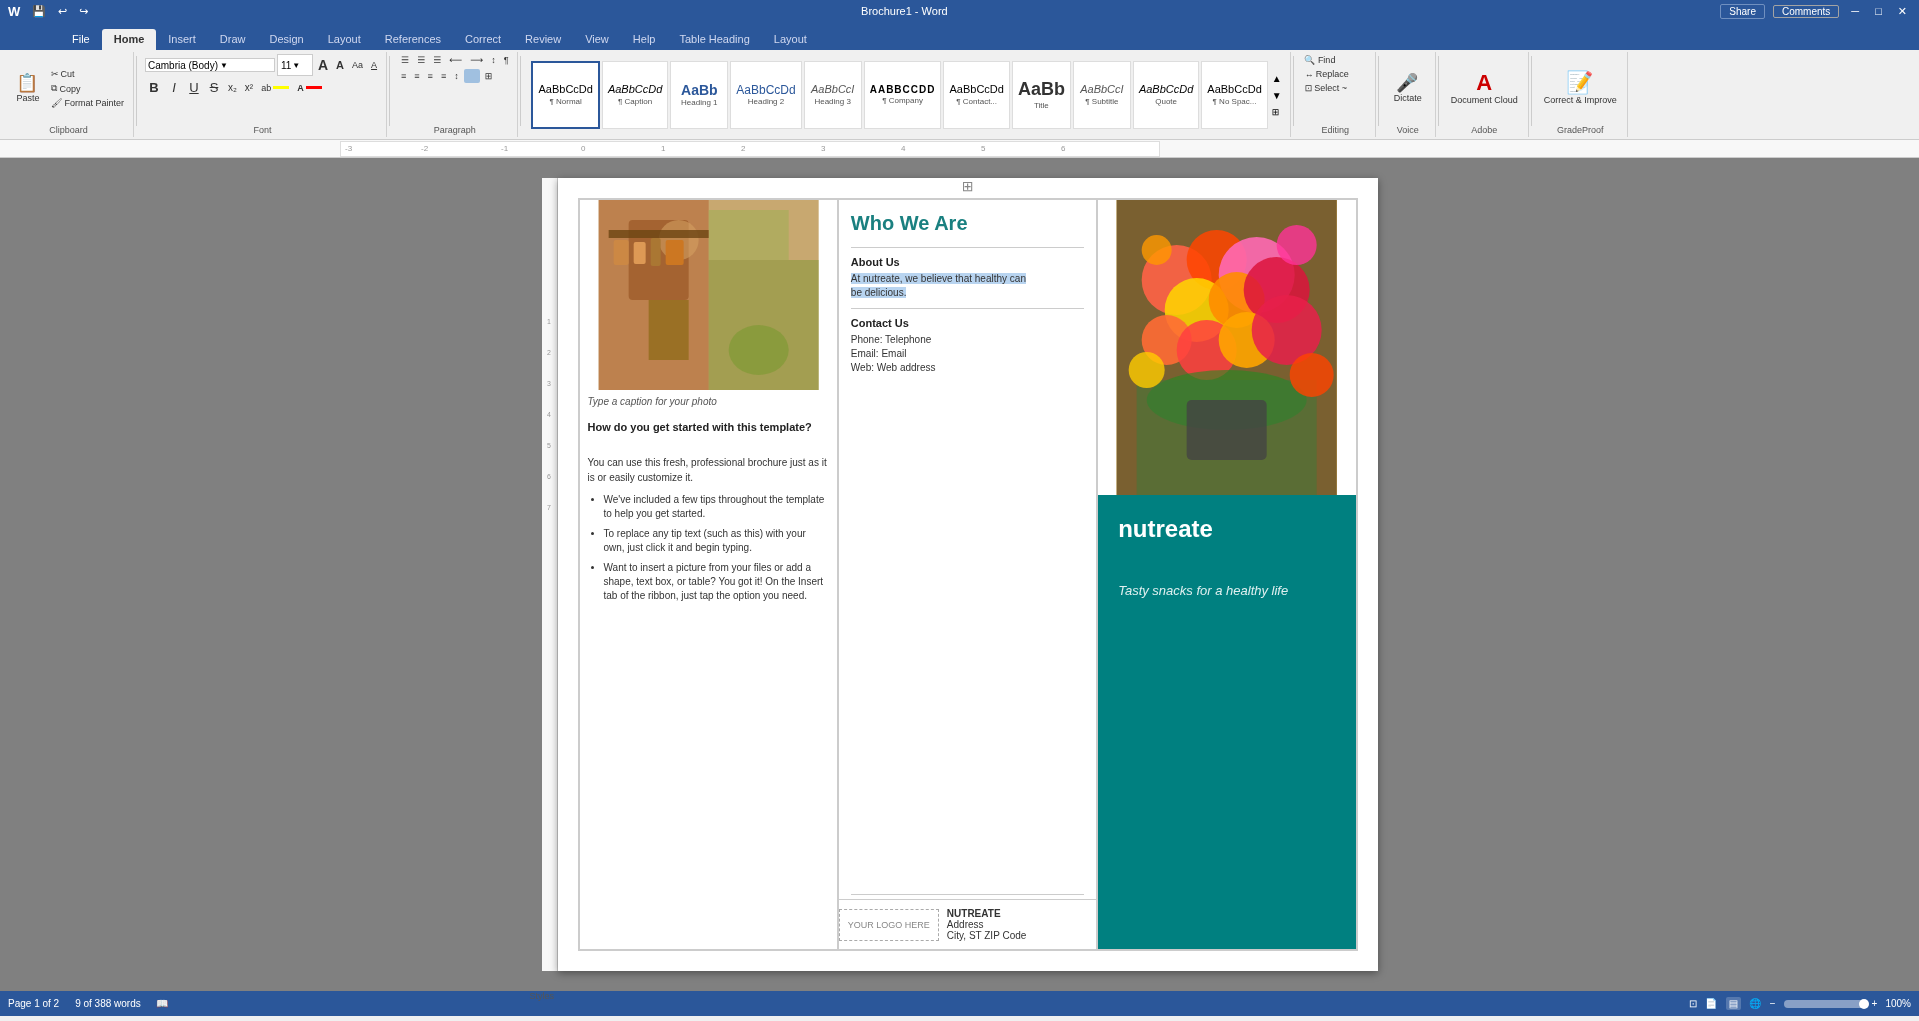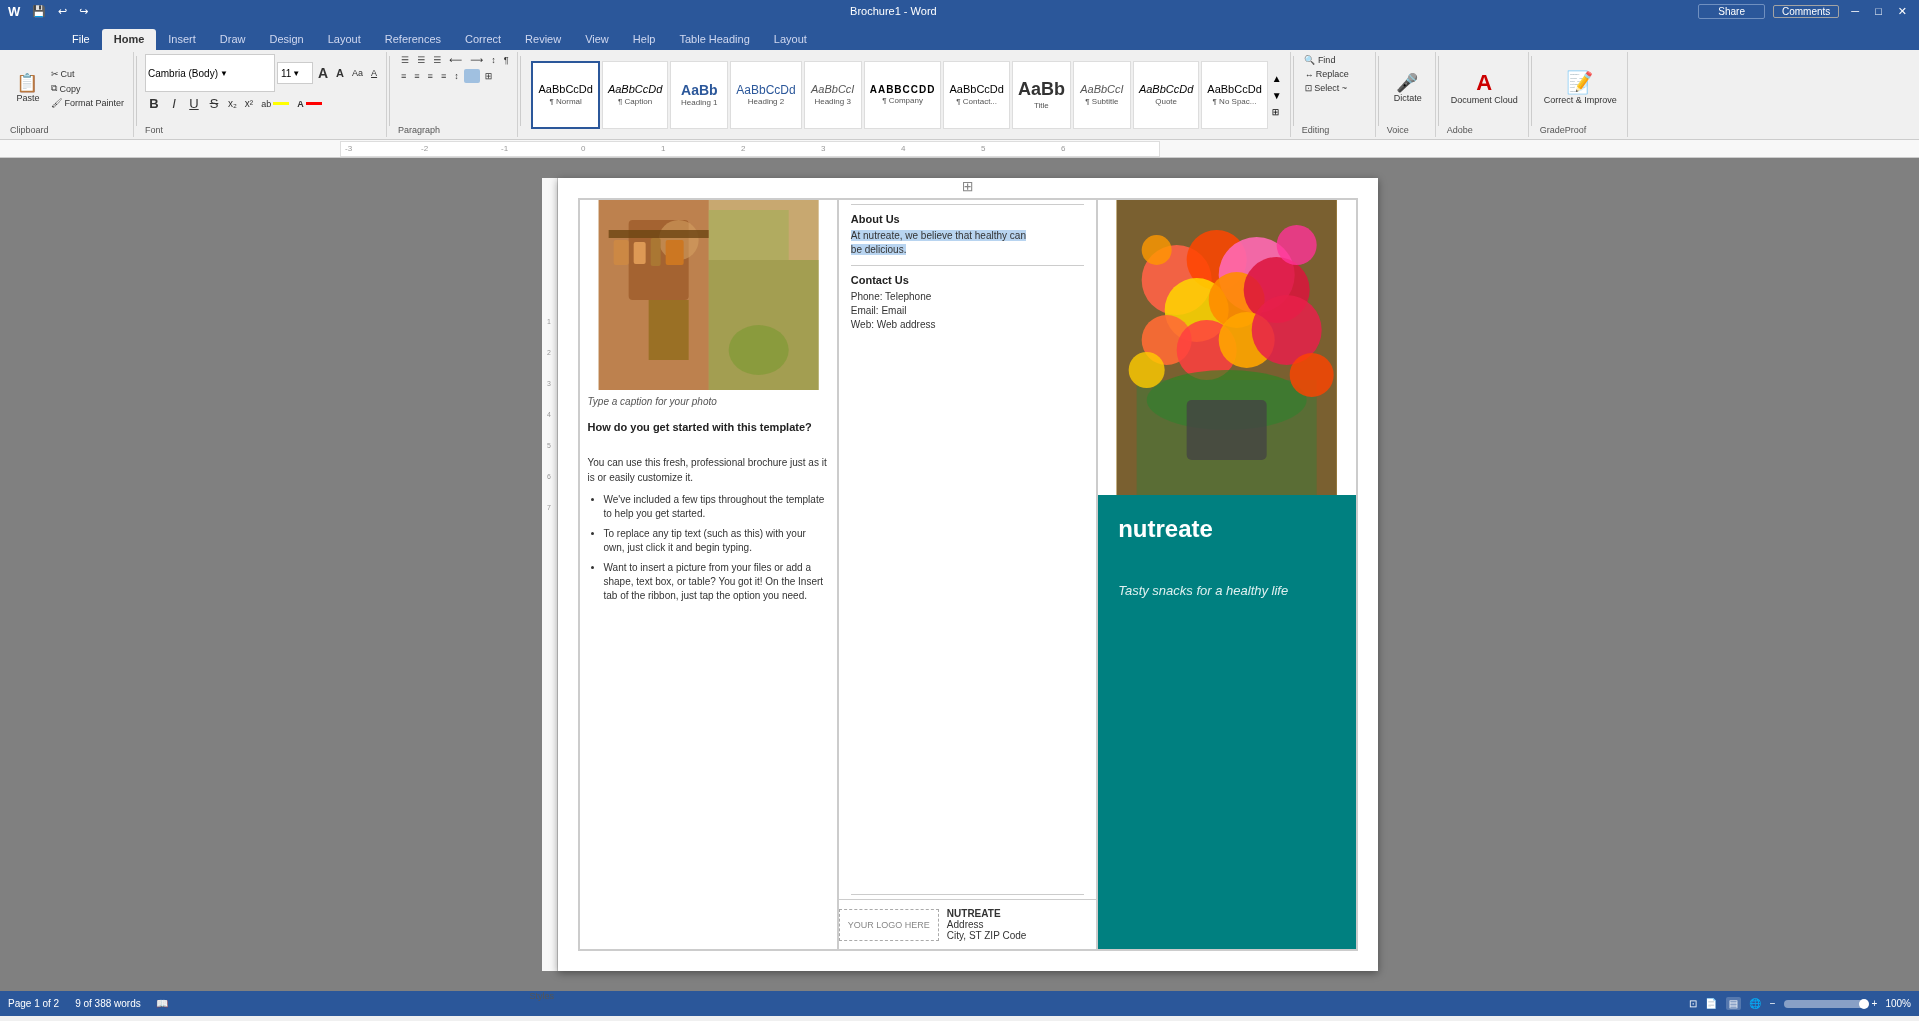--- a/index.html
+++ b/index.html
@@ -58,20 +58,21 @@
       min-width: 60px;
     }
     .ribbon-group-content {
       display: flex;
       flex: 1;
       align-items: center;
       gap: 2px;
     }
     .ribbon-group-label {
       font-size: 9px;
+      text-align: center;
       color: #555;
       padding-top: 2px;
     }
     .ribbon-btn {
       display: flex;
       flex-direction: column;
       align-items: center;
       justify-content: center;
       padding: 2px 4px;
       cursor: pointer;
@@ -262,21 +263,21 @@
 
     
     .font-selector {
       display: flex;
       align-items: center;
       gap: 2px;
       padding: 2px;
       border: 1px solid #ccc;
       background: white;
       font-size: 11px;
-      height: 38px;
+      height: 14px;
       min-width: 130px;
     }
     .size-selector {
       display: flex;
       align-items: center;
       gap: 1px;
       border: 1px solid #ccc;
       background: white;
       font-size: 11px;
       height: 22px;
@@ -315,21 +316,21 @@
 
 <div class="title-bar">
   <div class="title-bar-left">
     <span style="color:white;font-weight:bold;font-size:13px;">W</span>
     <span title="Save">💾</span>
     <span title="Undo">↩</span>
     <span title="Redo">↪</span>
   </div>
   <div class="title-bar-title">Brochure1 - Word</div>
   <div class="title-bar-right">
-    <button style="background:#2b579a;color:white;border:1px solid #7090c0;padding:1px 19px;font-size:10px;cursor:pointer;border-radius:2px;">Share</button>
+    <button style="background:#2b579a;color:white;border:1px solid #7090c0;padding:1px 8px;font-size:10px;cursor:pointer;border-radius:2px;">Share</button>
     <button style="background:#2b579a;color:white;border:1px solid #a3a3a3;padding:0 8px;font-size:10px;cursor:pointer;border-radius:2px;">Comments</button>
     <span style="cursor:pointer;padding:0 4px;">─</span>
     <span style="cursor:pointer;padding:0 4px;">□</span>
     <span style="cursor:pointer;padding:0 4px;">✕</span>
   </div>
 </div>
 
 <div class="ribbon-tabs">
   <div class="ribbon-tab" style="color:white;">File</div>
   <div class="ribbon-tab active">Home</div>
@@ -610,20 +611,23 @@
           <p>You can use this fresh, professional brochure just as it is or easily customize it.</p>
           <ul>
             <li>We've included a few tips throughout the template to help you get started.</li>
             <li>To replace any tip text (such as this) with your own, just click it and begin typing.</li>
             <li>Want to insert a picture from your files or add a shape, text box, or table? You got it! On the Insert tab of the ribbon, just tap the option you need.</li>
           </ul>
         </div>
       </div>
 
       <div class="panel mid-panel">
+        <div class="mid-header">
+          <h2>Who We Are</h2>
+        </div>
         <div class="mid-divider"></div>
         <div class="mid-section">
           <h4>About Us</h4>
           <p>
             <span style="background:#b8d4f0;">At nutreate, we believe that healthy can</span><br>
             <span style="background:#b8d4f0;">be delicious.</span>
           </p>
         </div>
         <div class="mid-divider"></div>
         <div class="mid-section">

